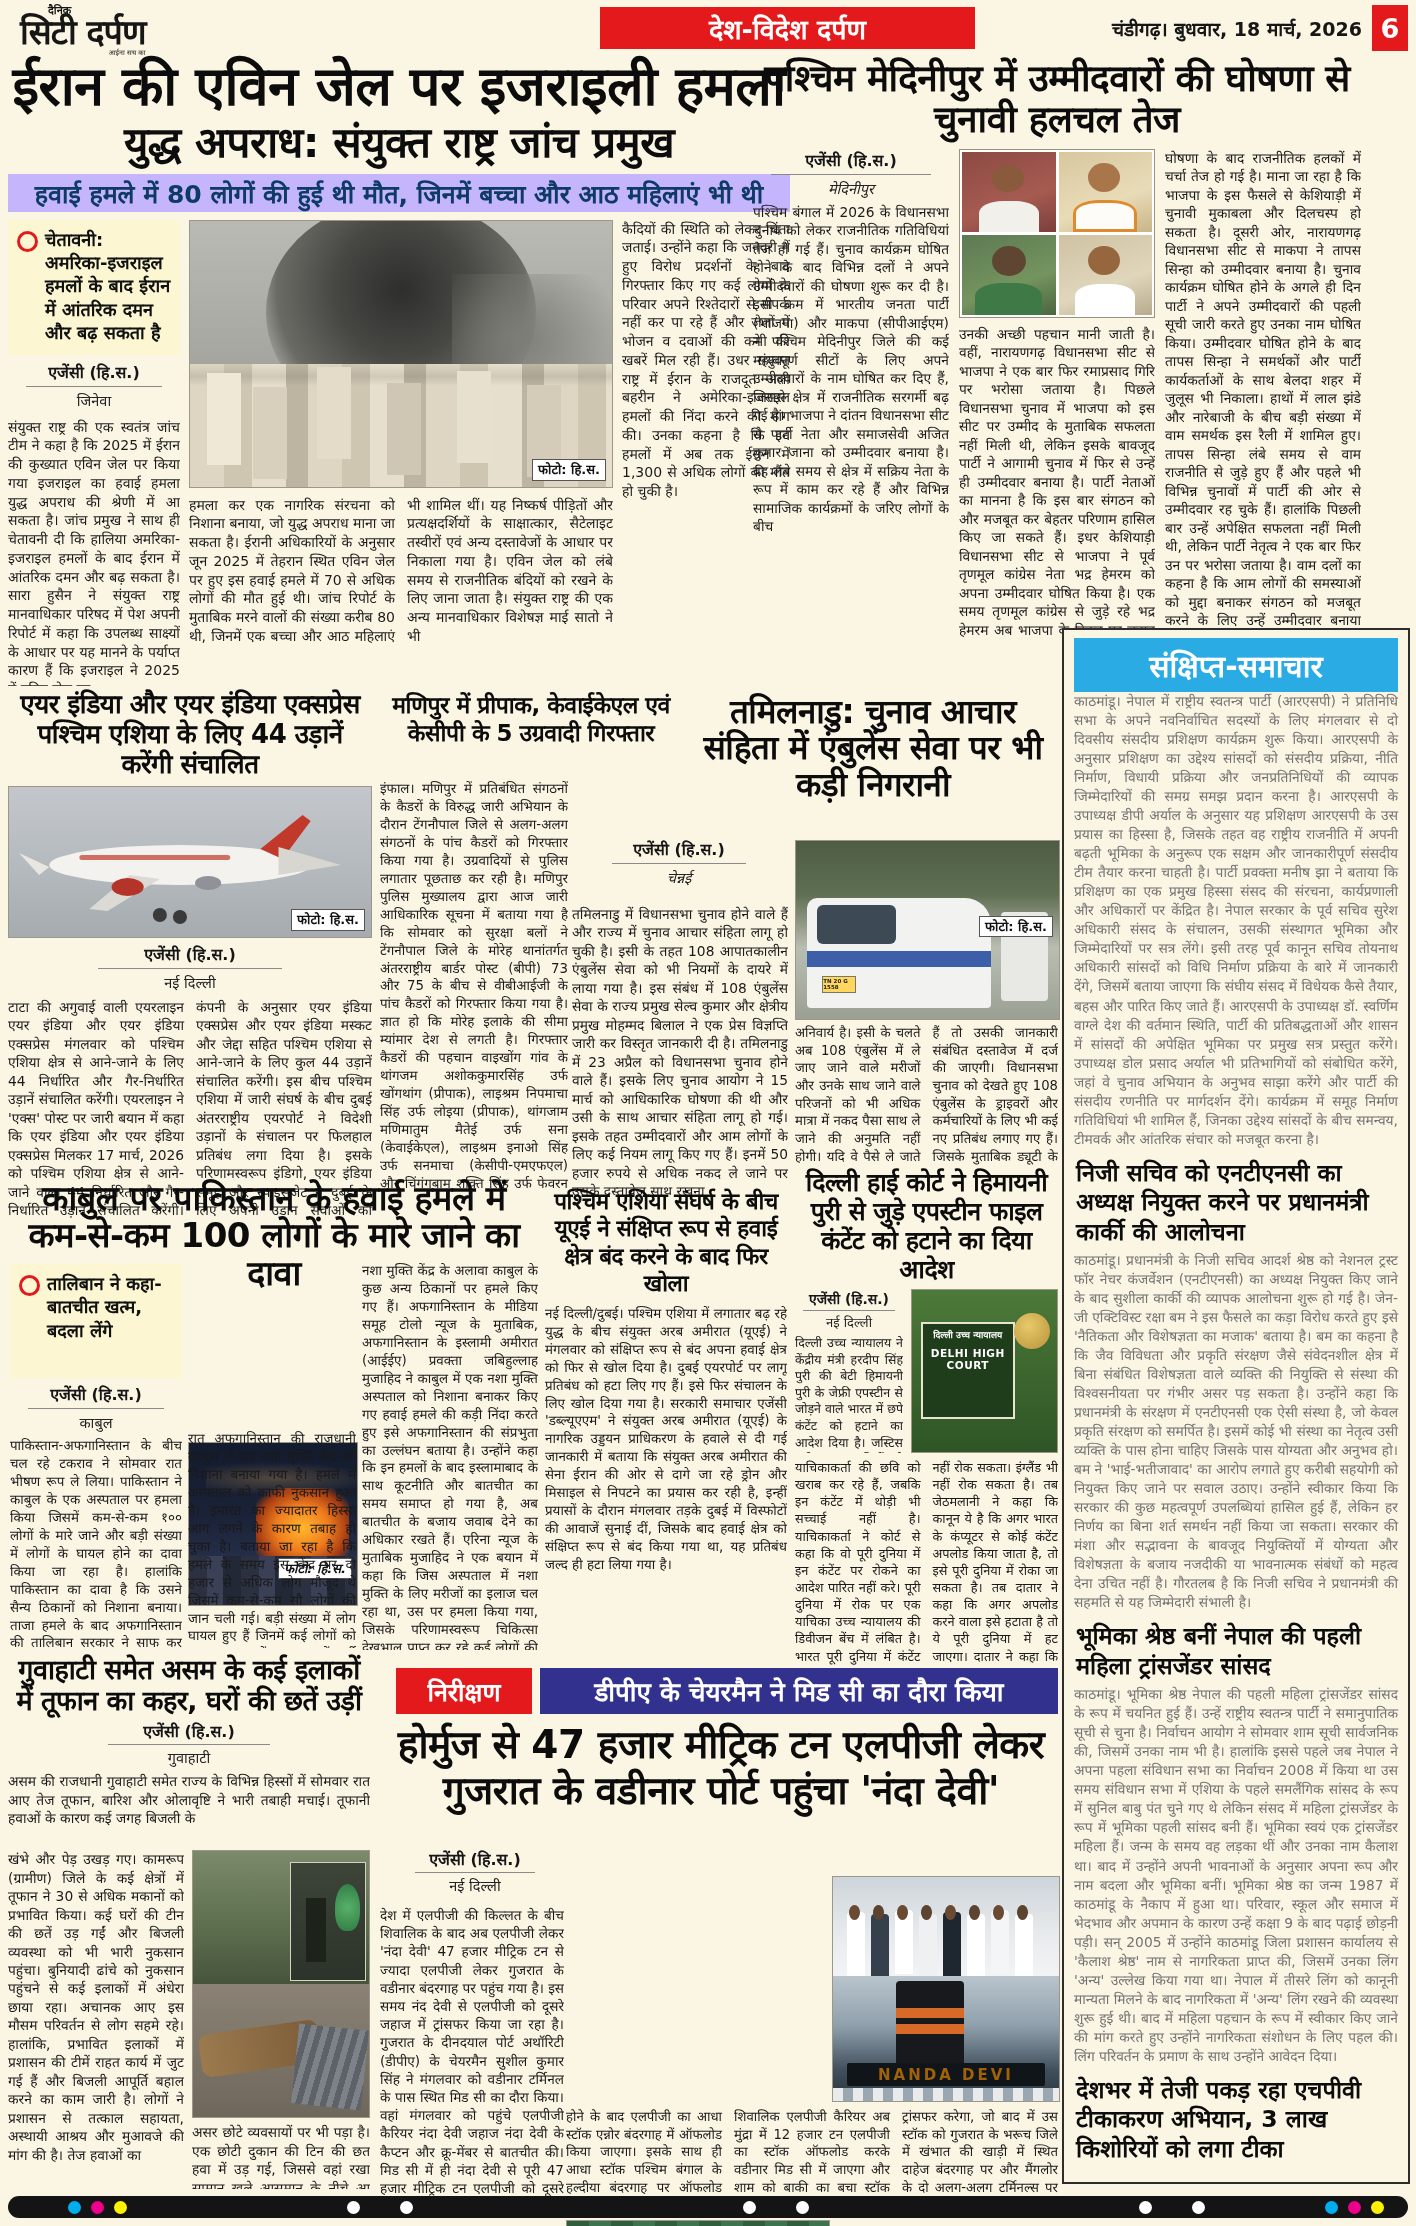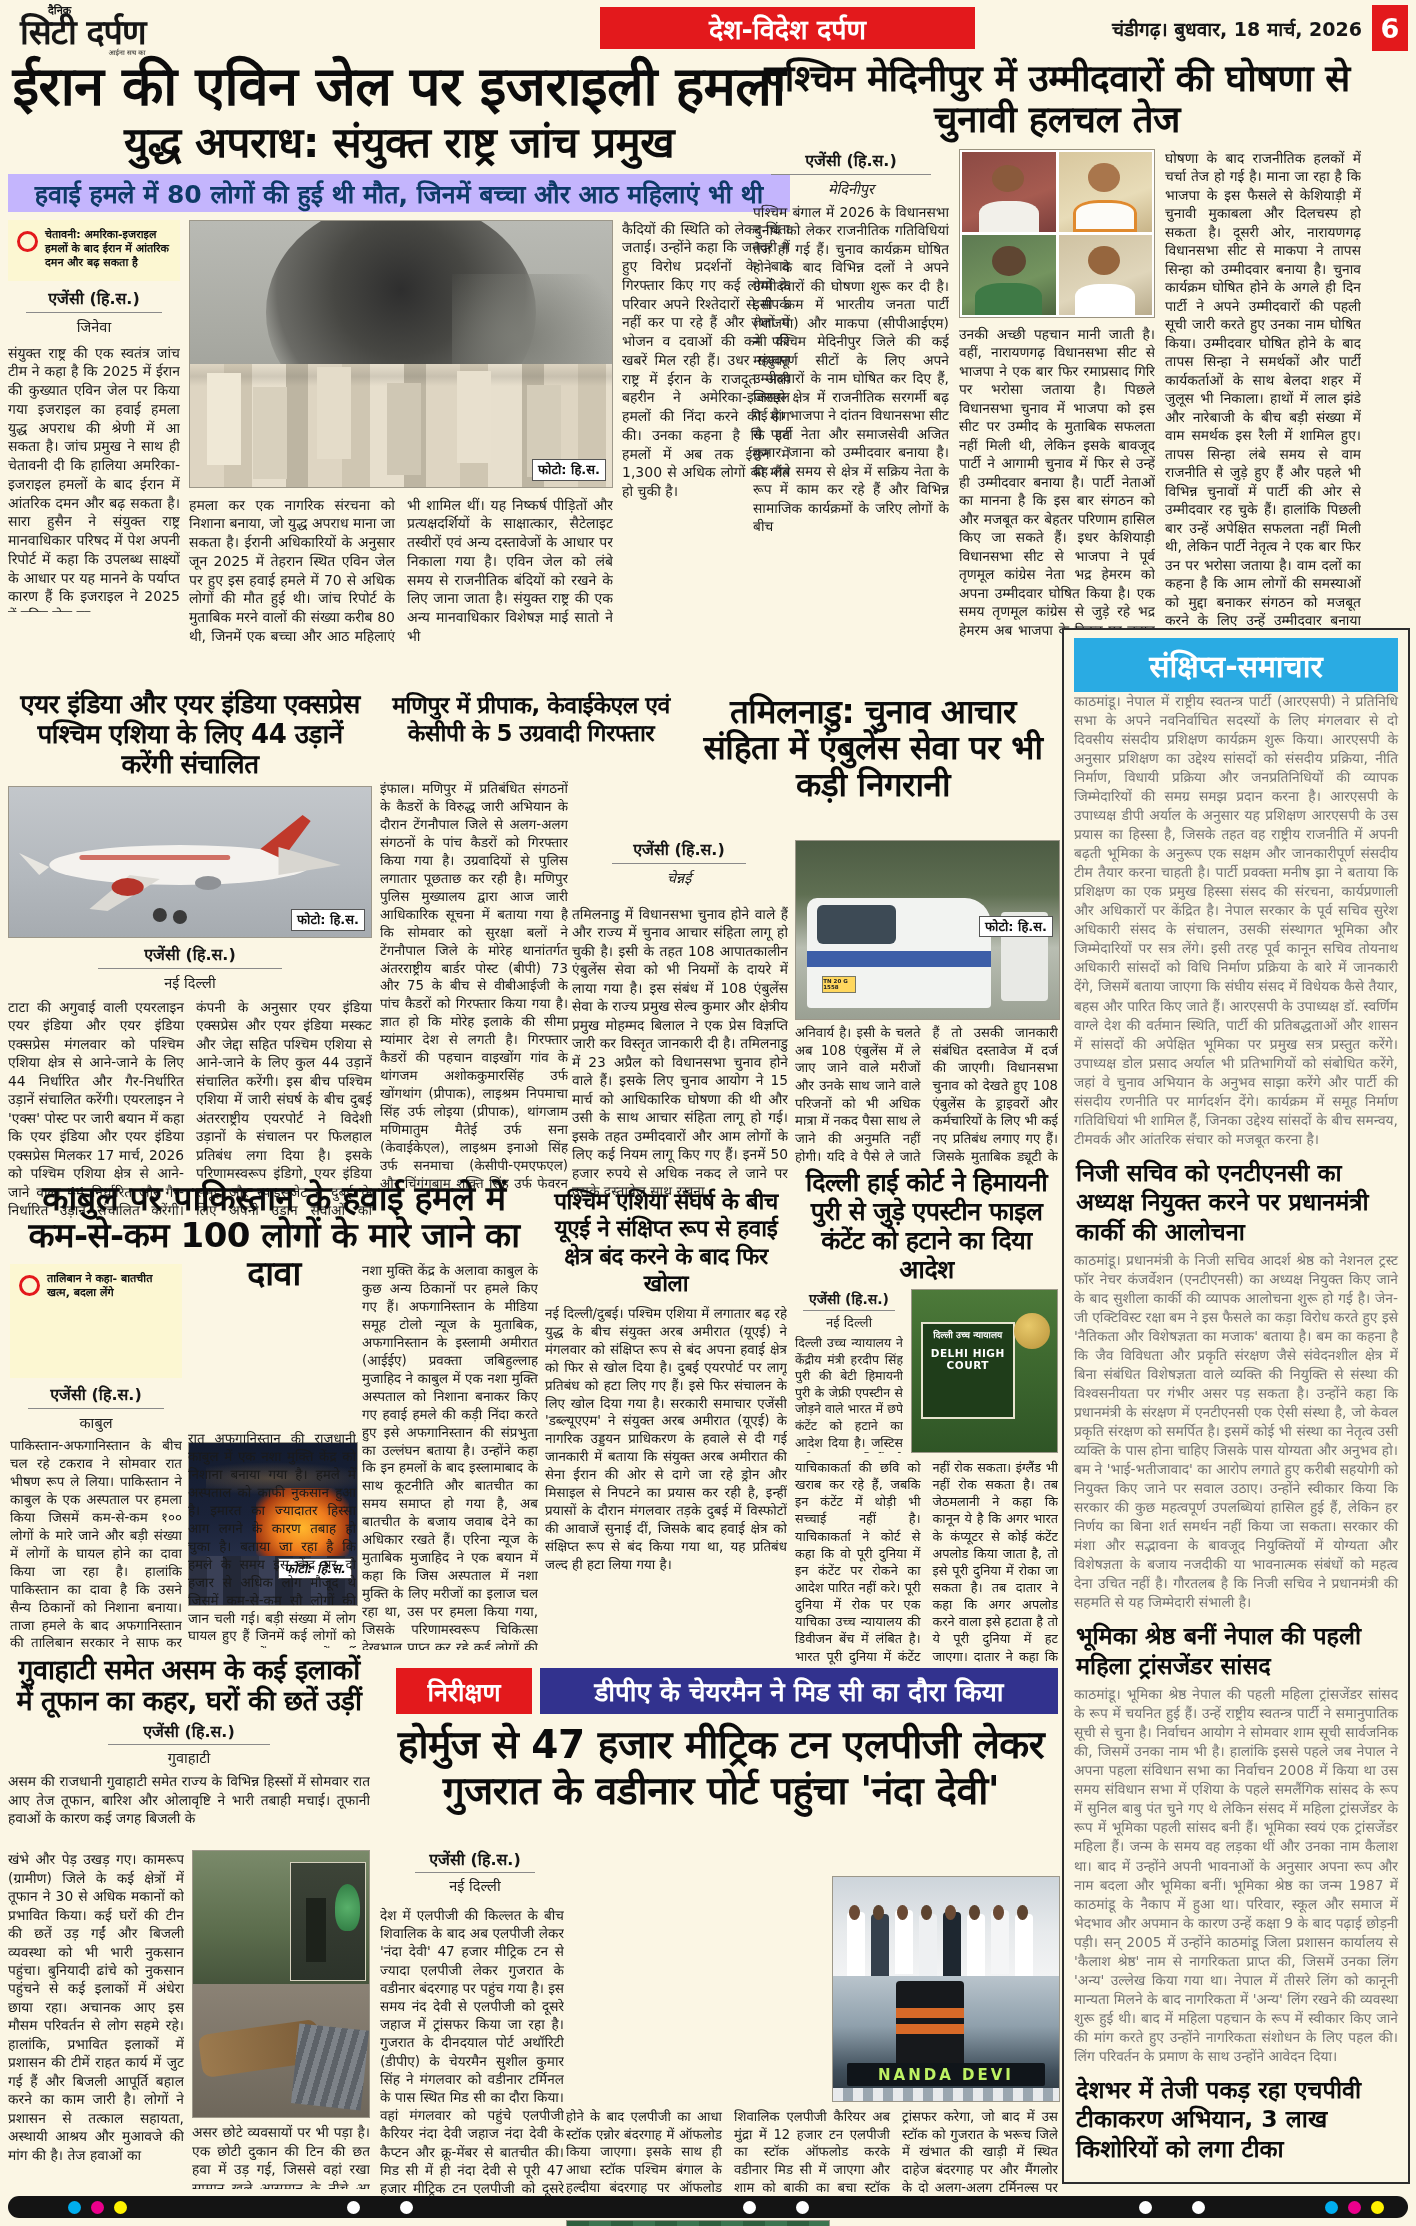--- a/index.html
+++ b/index.html
@@ -9,21 +9,21 @@
   h1,h2,h3,h4,p{margin:0;padding:0;}
   .hl{font-weight:700;color:#0c0c0c;text-align:center;line-height:1.08;letter-spacing:-.5px;}
   .body-txt{font-size:14px;line-height:1.34;text-align:justify;color:#1a1a1a;overflow:hidden;}
   .byline{font-weight:700;font-size:16px;text-align:center;}
   .rule{border-top:1.5px solid #8a8a8a;margin:3px 18px;}
   .city{font-size:14.5px;text-align:center;color:#222;}
   .photo{position:relative;overflow:hidden;border:1px solid #9c9789;}
   .cap{position:absolute;background:#fff;border:1px solid #555;color:#111;font-weight:700;font-size:13px;padding:0 5px;line-height:1.5;}
   .warnbox{background:#fcf7d2;padding:8px 9px 10px 9px;display:flex;gap:7px;}
   .warnbox .ring{flex:0 0 15px;width:15px;height:15px;border:3.5px solid #e3191c;border-radius:50%;margin-top:3px;}
-  .warnbox .wtxt{font-weight:700;font-size:11px;line-height:1.3;color:#111;}
+  .warnbox .wtxt{font-weight:700;font-size:18px;line-height:1.3;color:#111;}
   .two-col{column-count:2;column-gap:12px;}
   .three-col{column-count:3;column-gap:12px;}
   .brief-hl{font-weight:700;font-size:23.5px;line-height:1.25;color:#0c0c0c;margin:10px 2px 4px 2px;}
   .brief-bd{font-size:13.8px;line-height:1.38;text-align:justify;color:#737373;}
   .dot{width:13px;height:13px;border-radius:50%;display:inline-block;}
 </style>
 </head>
 <body>
 
 <div class="page">
@@ -248,21 +248,21 @@
   </div>
   <div class="abs" style="left:832px;top:1876px;width:226px;height:224px;border:1px solid #9c9789;overflow:hidden;">
     <div style="height:44%;position:relative;background:linear-gradient(180deg,#cdd4da 0%,#e7eaec 55%,#f2f3f4 100%);">
       <div class="abs" style="left:6%;bottom:0;width:8%;height:64%;background:#ffffff;border-radius:4px 4px 0 0;box-shadow:24px 2px 0 #35404c,48px -2px 0 #ffffff,72px 2px 0 #eef0f2,96px 0 0 #1e2730,120px 2px 0 #ffffff,144px -2px 0 #f4f5f6,168px 2px 0 #ffffff;"></div>
       <div class="abs" style="left:7%;bottom:56%;width:5%;height:16%;background:#6b4a34;border-radius:50%;box-shadow:24px 0 0 #5d4430,48px 0 0 #6b4a34,72px 0 0 #5d4430,96px 0 0 #6b4a34,120px 0 0 #5d4430,144px 0 0 #6b4a34,168px 0 0 #5d4430;"></div>
     </div>
     <div style="height:56%;position:relative;background:linear-gradient(180deg,#b9c4cc 0%,#8fa0ac 40%,#41505c 75%,#2a343c 100%);">
       <div class="abs" style="left:28%;top:4%;width:30%;height:66%;background:#17191c;border-radius:4px 4px 0 0;"></div>
       <div class="abs" style="left:28%;top:26%;width:30%;height:8%;background:#d86a28;box-shadow:0 16px 0 #d86a28;"></div>
       <div class="abs" style="left:6%;bottom:12%;width:88%;height:18%;background:#10151a;display:flex;align-items:center;justify-content:center;border-radius:2px;">
-        <span style="color:#bef264;font-size:15px;font-weight:700;letter-spacing:3px;">NANDA DEVI</span>
+        <span style="color:#a16207;font-size:15px;font-weight:700;letter-spacing:3px;">NANDA DEVI</span>
       </div>
       <div class="abs" style="left:0;bottom:0;width:100%;height:10%;background:repeating-linear-gradient(90deg,#e8eaec 0 10px,#9aa6b0 10px 20px);"></div>
     </div>
   </div>
   <p class="abs body-txt three-col" style="left:566px;top:2108px;width:492px;height:108px;font-size:13.2px;">होने के बाद एलपीजी का आधा स्टॉक एन्नोर बंदरगाह में ऑफलोड किया जाएगा। इसके साथ ही आधा स्टॉक पश्चिम बंगाल के हल्दीया बंदरगाह पर ऑफलोड होगा। मुंद्रा बंदरगाह पर खड़ा शिवालिक एलपीजी कैरियर अब मुंद्रा में 12 हजार टन एलपीजी का स्टॉक ऑफलोड करके वडीनार मिड सी में जाएगा और शाम को बाकी का बचा स्टॉक बीच समुद्र में दूसरे शिप में ट्रांसफर करेगा, जो बाद में उस स्टॉक को गुजरात के भरूच जिले में खंभात की खाड़ी में स्थित दाहेज बंदरगाह पर और मैंगलोर के दो अलग-अलग टर्मिनल्स पर ऑफ लोड करेगा।</p>
 
   <div class="abs" style="left:1062px;top:628px;width:348px;height:1556px;border:2.5px solid #2d2d2d;background:#fbf6e4;padding:8px 10px;box-sizing:border-box;overflow:hidden;">
     <div style="background:#2aabe3;height:54px;display:flex;align-items:center;justify-content:center;">
       <span style="color:#fff;font-size:30px;font-weight:700;">संक्षिप्त-समाचार</span>
     </div>

